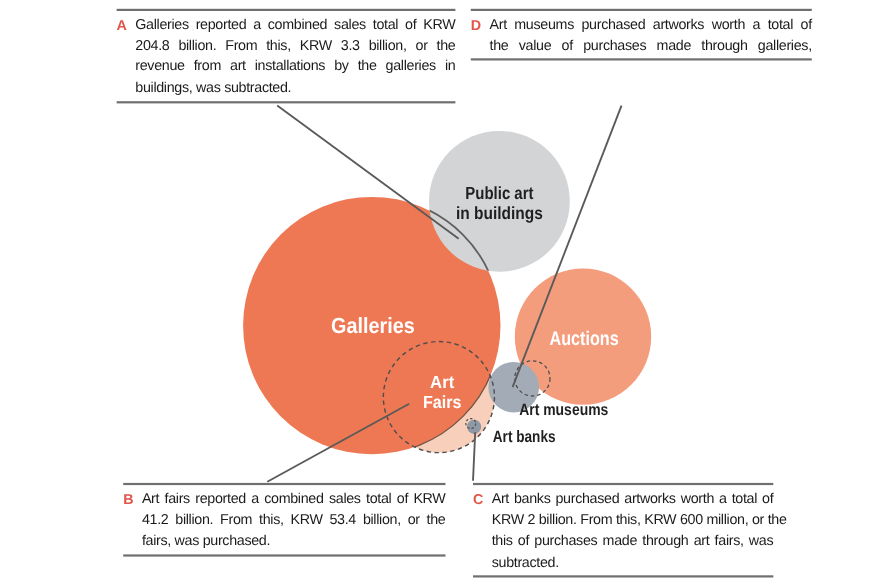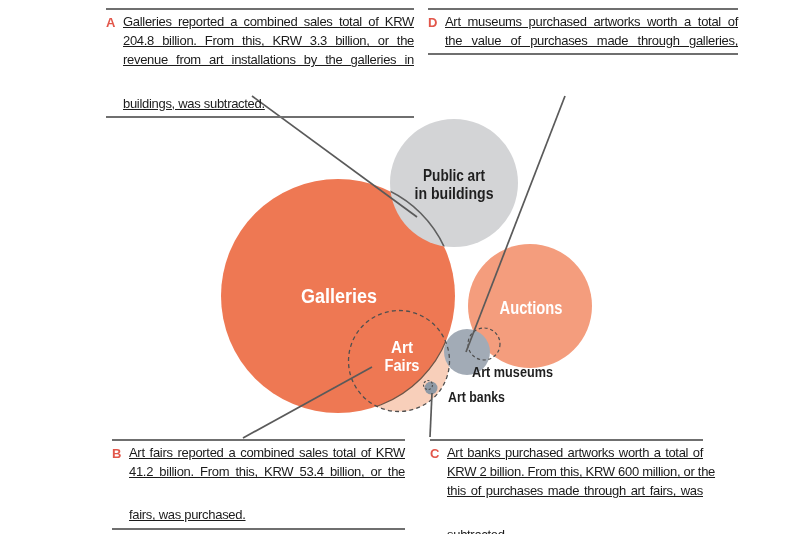--- a/index.html
+++ b/index.html
@@ -10,26 +10,26 @@
   .stage svg { position:absolute; left:0; top:0; }
 
   
   .note {
     position:absolute;
     border-top:2px solid #6f6f6f;
     border-bottom:2px solid #6f6f6f;
     padding:2px 0 3px 0;
     color:#1b1b1b;
   }
-  .note-lines { margin-left:17px;text-decoration:underline; }
+  .note-lines { margin-left:17px; }
   .jline {
     font-size:13px; line-height:19.2px; letter-spacing:-0.3px;
     text-align:justify; text-align-last:justify; white-space:nowrap;
   }
-  .jline.last { text-align-last:left;margin-top:24px; }
+  .jline.last { text-align-last:left; }
   .marker {
     position:absolute; left:0; top:3px;
     font-size:13px; font-weight:bold; color:#e2564a; line-height:19.2px;
   }
 
   
   text { font-family:"Liberation Sans","DejaVu Sans",sans-serif; }
   .lbl-white { fill:#ffffff; font-weight:600; }
   .lbl-dark  { fill:#1f1f1f; font-weight:600; }
 </style>

